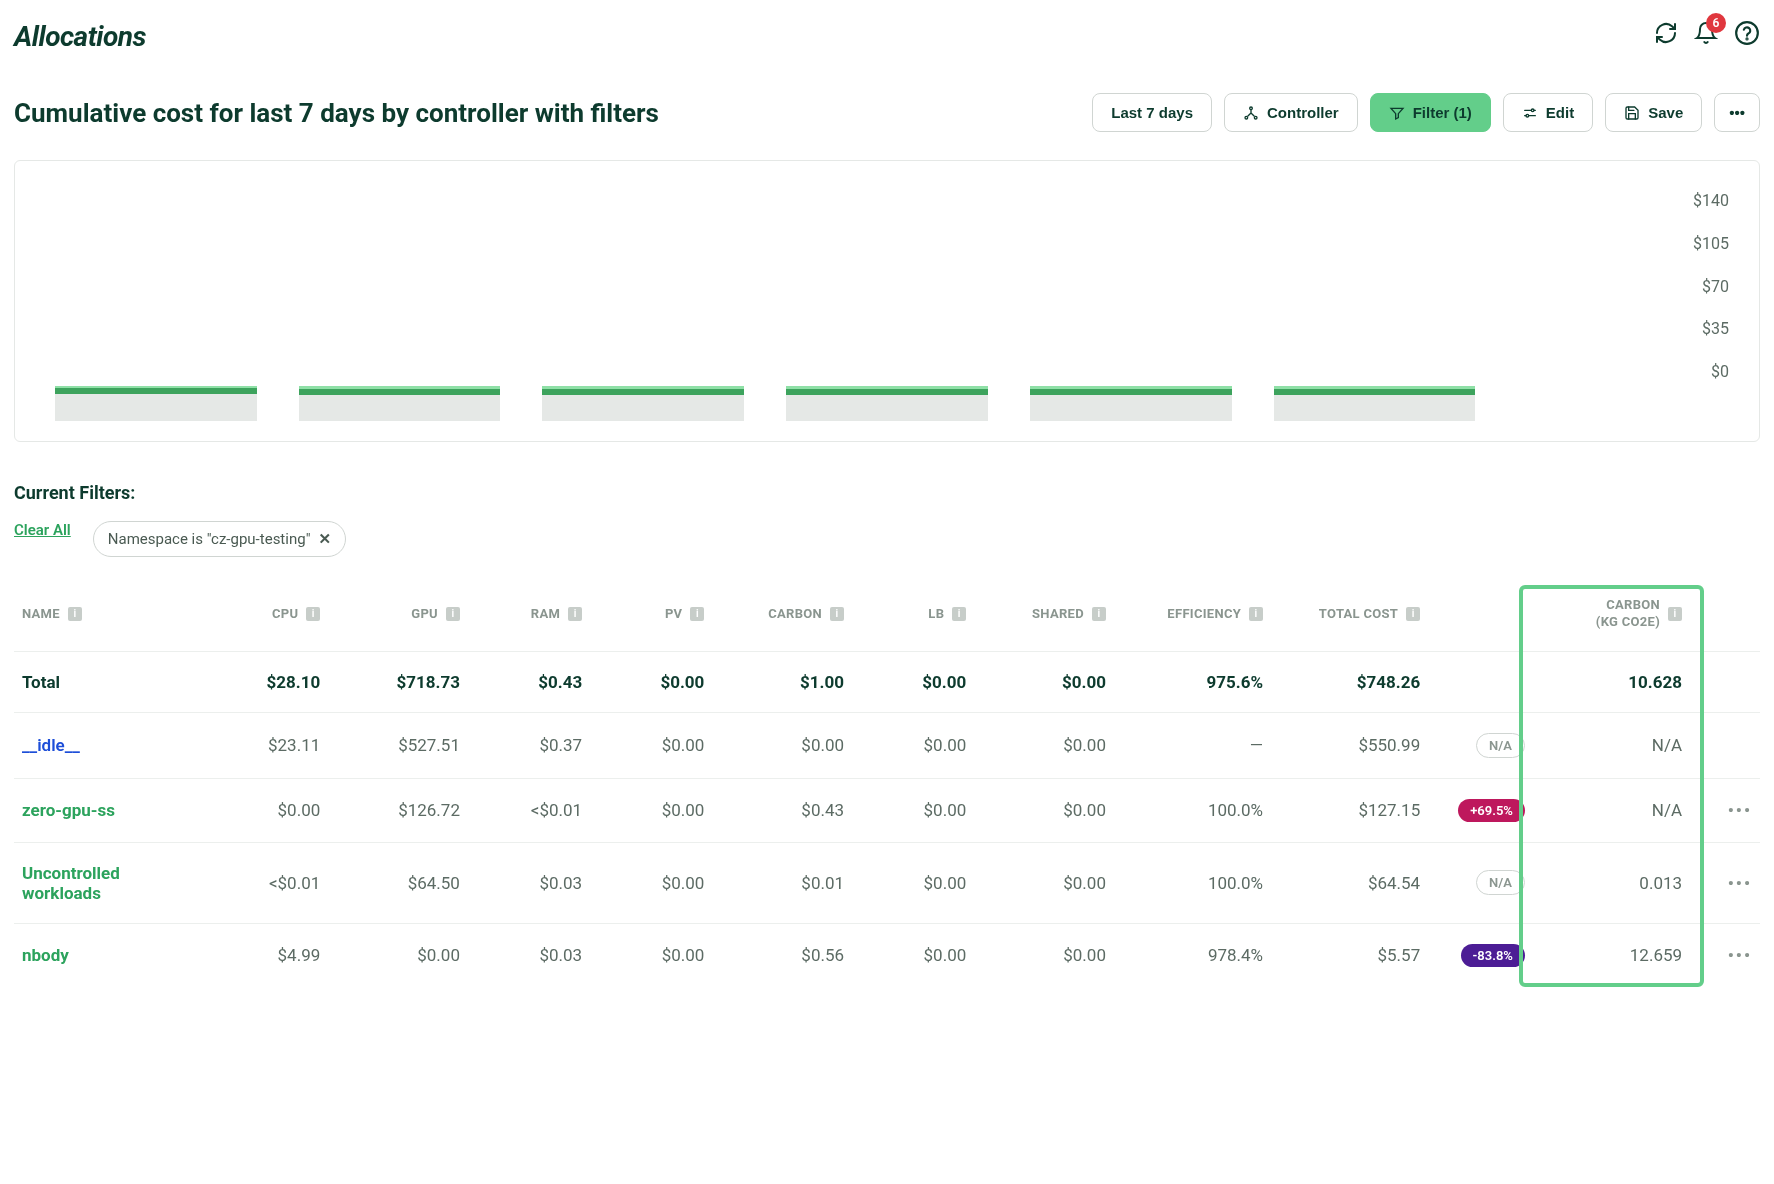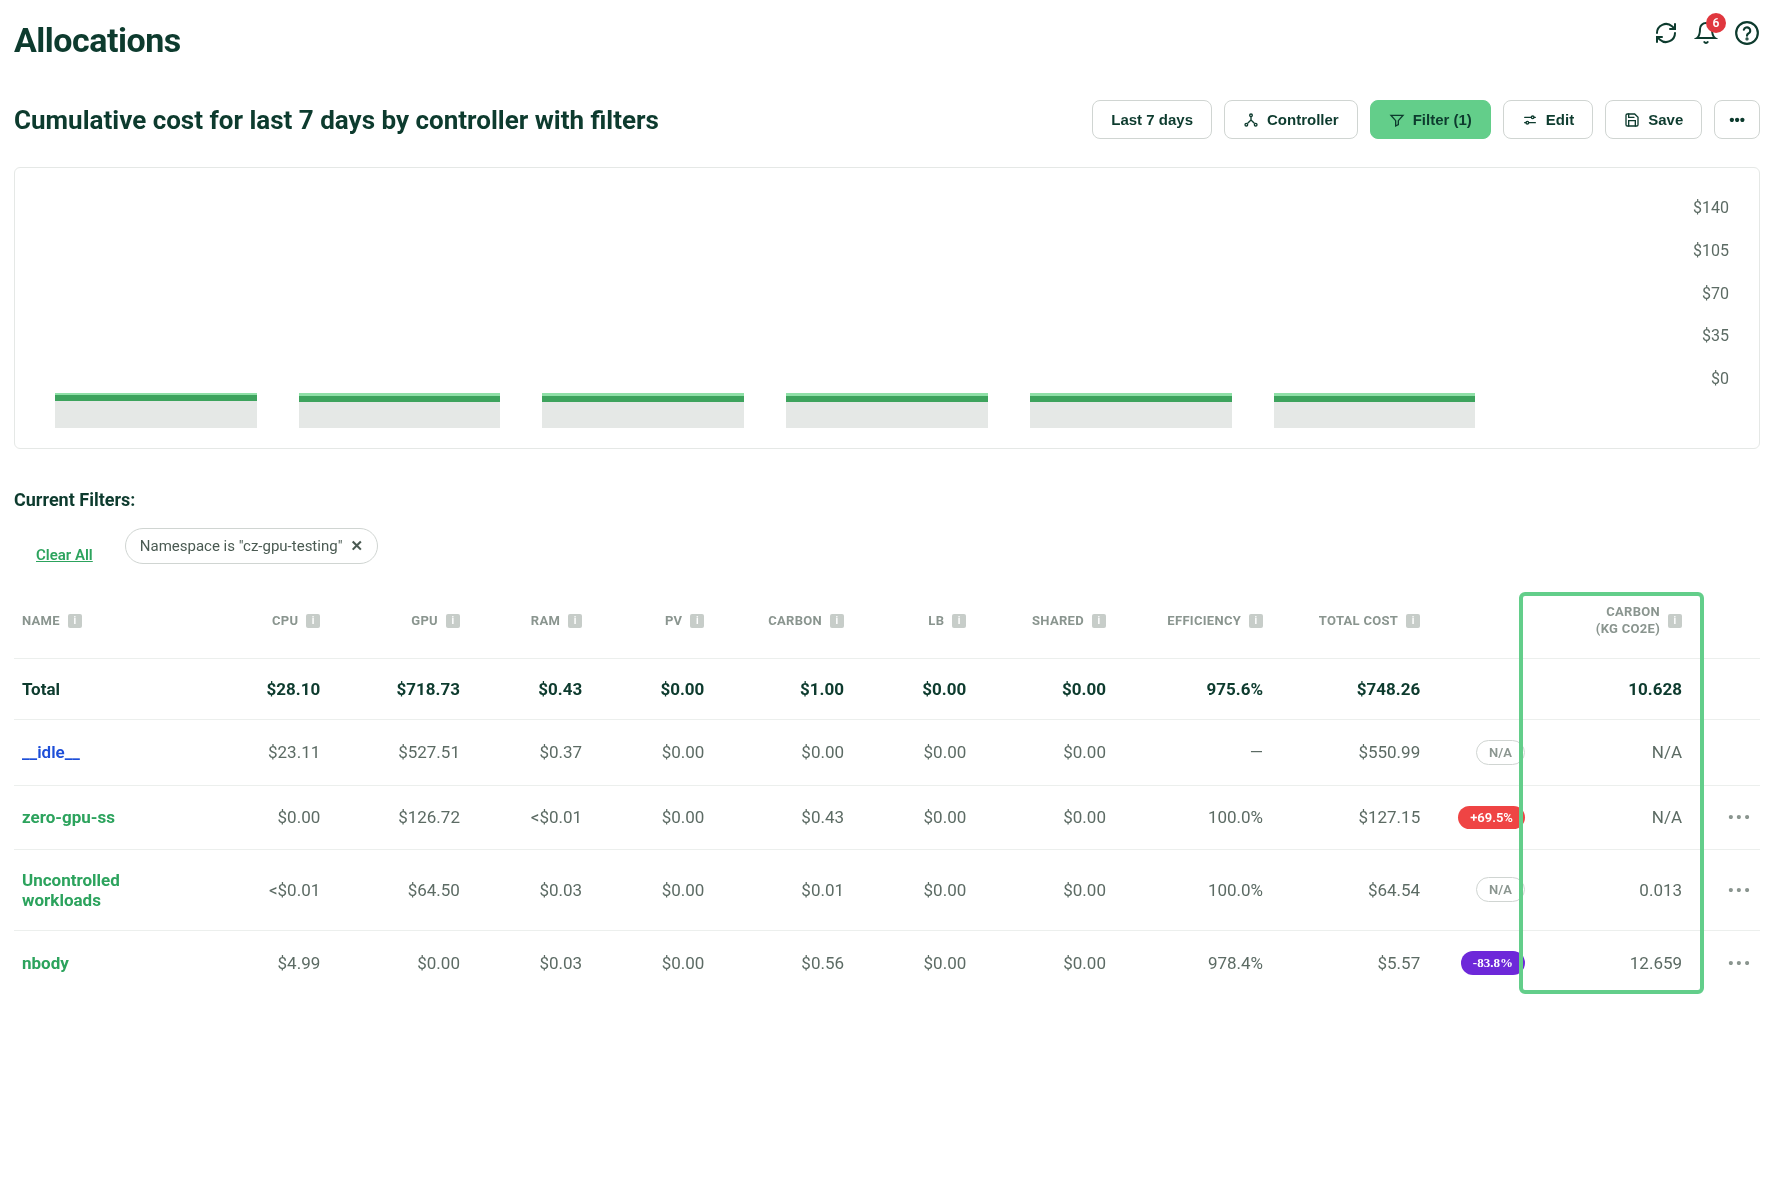--- a/index.html
+++ b/index.html
@@ -9,24 +9,25 @@
     color: #0d3b2e;
     padding: 20px 14px;
   }
   .header {
     display: flex;
     justify-content: space-between;
     align-items: flex-start;
     margin-bottom: 40px;
   }
   .page-title {
-    font-size: 34px;
+    font-size: 28px;
     font-weight: 700;
     color: #0d3b2e;
     letter-spacing: -0.5px;
+    font-style: italic;
   }
   .header-icons {
     display: flex;
     align-items: center;
     gap: 16px;
   }
   .icon-btn {
     position: relative;
     cursor: pointer;
     display: flex;
@@ -139,24 +140,23 @@
     font-size: 16px;
   }
   .filters-label {
     font-size: 18px;
     font-weight: 700;
     color: #0d3b2e;
     margin-bottom: 18px;
   }
   .filters-row {
     display: flex;
-    align-items: flex-end;
-    gap: 32px;
+    align-items: flex-start;
+    gap: 22px;
     margin-bottom: 28px;
-    margin-left: 22px;
   }
   .clear-link {
     color: #2ca35d;
     text-decoration: underline;
     font-weight: 600;
     font-size: 15px;
     cursor: pointer;
   }
   .chip {
     border: 1px solid #d0d5d2;
@@ -200,22 +200,22 @@
   .name-link { color: #2ca35d; font-weight: 700; cursor: pointer; }
   .name-idle { color: #1d4ed8; font-weight: 600; }
   .pill {
     display: inline-block;
     border-radius: 999px;
     padding: 4px 12px;
     font-size: 13px;
     font-weight: 600;
   }
   .pill-na { border: 1px solid #d0d5d2; color: #8a958f; background:#fff; }
-  .pill-red { background: #ef4444; color: #fff; }
-  .pill-green { background: #6d28d9; color: #fff; font-family: Liberation Serif, serif; }
+  .pill-red { background: #be185d; color: #fff; }
+  .pill-green { background: #4c1d95; color: #fff; }
   .info-i {
     display: inline-flex;
     width: 14px; height: 14px;
     background: #c7cdc9;
     color: #fff;
     font-size: 10px;
     align-items: center;
     justify-content: center;
     border-radius: 2px;
     margin-left: 4px;

